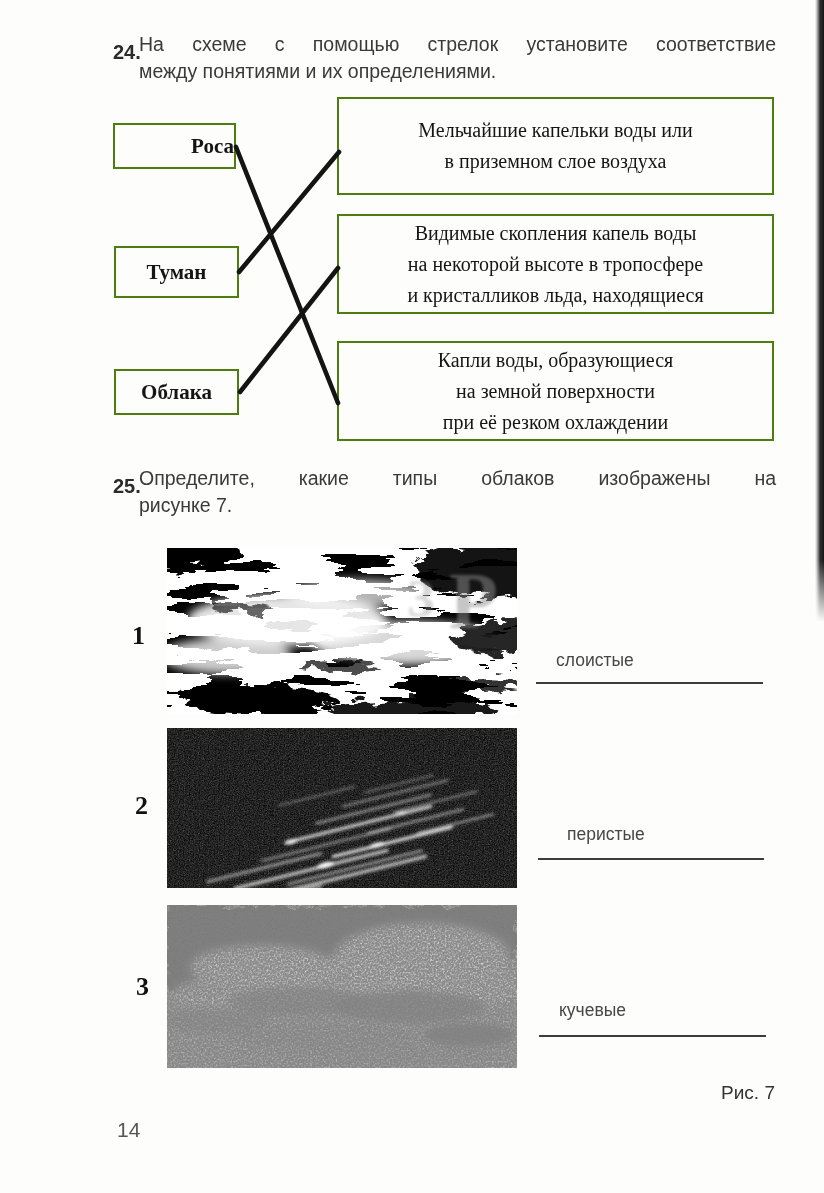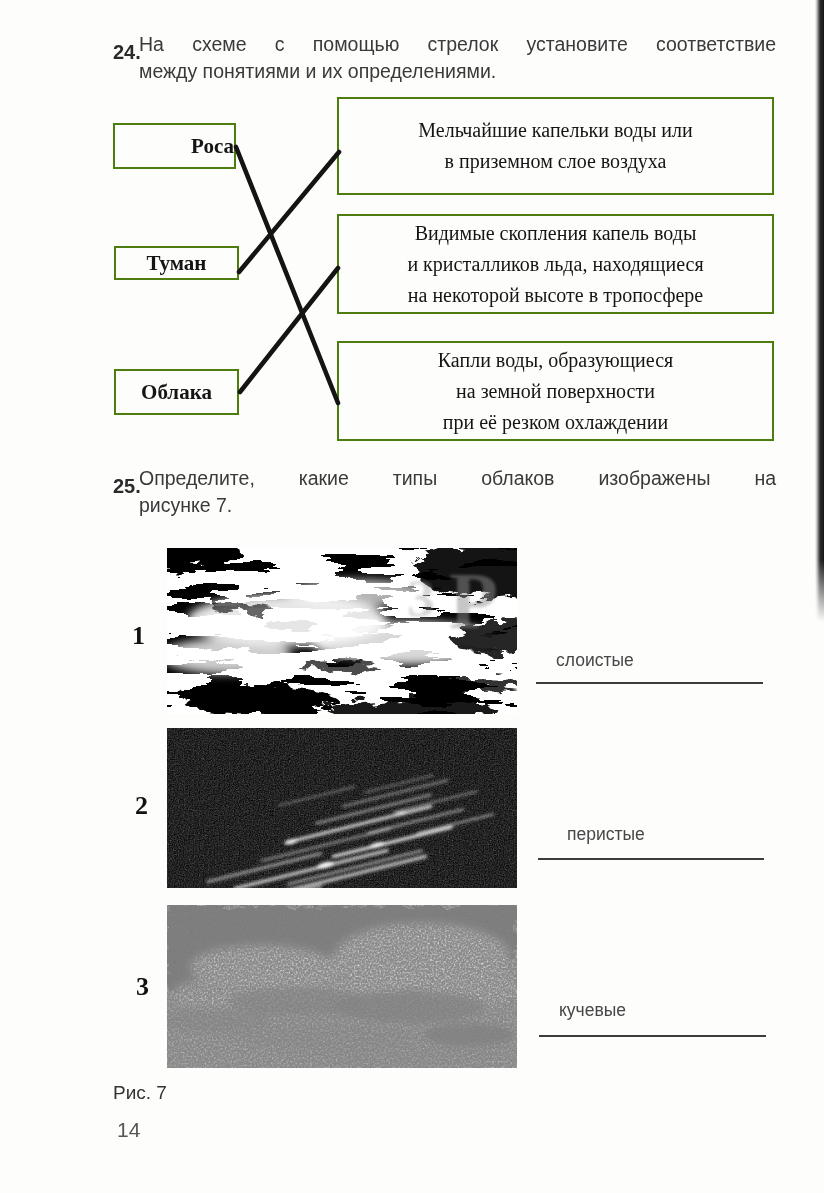--- a/index.html
+++ b/index.html
@@ -28,57 +28,57 @@
   }
   .term-box{font-weight:700;font-size:21px;}
   .def-box{font-size:20px;line-height:31px;padding:2px 8px;}
   .match-lines{position:absolute;left:0;top:0;pointer-events:none;}
   
   .fig-num{position:absolute;font-family:"Liberation Serif",serif;font-weight:700;font-size:26px;color:#111;}
   .photo{position:absolute;left:167px;width:350px;overflow:hidden;background:#fff;}
   .photo svg{display:block;}
   .cloud-label{position:absolute;font-size:17.5px;color:#474747;}
   .answer-line{position:absolute;height:2px;background:#3c3c3c;}
-  .fig-caption{position:absolute;left:113px;top:1082px;width:662px;text-align:left;font-size:19px;color:#333;}
+  .fig-caption{position:absolute;left:113px;top:1082px;width:662px;text-align:right;font-size:19px;color:#333;}
   .page-number{position:absolute;left:117px;top:1118px;font-size:21px;color:#565656;}
 </style>
 </head>
 <body>
 
 <div class="page">
 
   <div class="task-header" style="top:31px;">
     <span class="task-num">24.</span>
     <div class="task-body">
       <div class="jline">На схеме с помощью стрелок установите соответствие</div>
       <div>между понятиями и их определениями.</div>
     </div>
   </div>
 
   <div class="term-box" style="left:113px;top:123px;width:123px;height:46px;justify-content:flex-end;">
     <span>Роса</span>
   </div>
-  <div class="term-box" style="left:114px;top:246px;width:125px;height:34px;">
+  <div class="term-box" style="left:114px;top:246px;width:125px;height:52px;">
     <span>Туман</span>
   </div>
   <div class="term-box" style="left:114px;top:369px;width:125px;height:46px;">
     <span>Облака</span>
   </div>
 
   <div class="def-box" style="left:337px;top:97px;width:437px;height:98px;">
     <div>
       <div>Мельчайшие капельки воды или</div>
       <div>в приземном слое воздуха</div>
     </div>
   </div>
   <div class="def-box" style="left:337px;top:214px;width:437px;height:100px;">
     <div>
       <div>Видимые скопления капель воды</div>
+      <div>на некоторой высоте в тропосфере</div>
       <div>и кристалликов льда, находящиеся</div>
-      <div>на некоторой высоте в тропосфере</div>
     </div>
   </div>
   <div class="def-box" style="left:337px;top:341px;width:437px;height:100px;">
     <div>
       <div>Капли воды, образующиеся</div>
       <div>на земной поверхности</div>
       <div>при её резком охлаждении</div>
     </div>
   </div>
 

